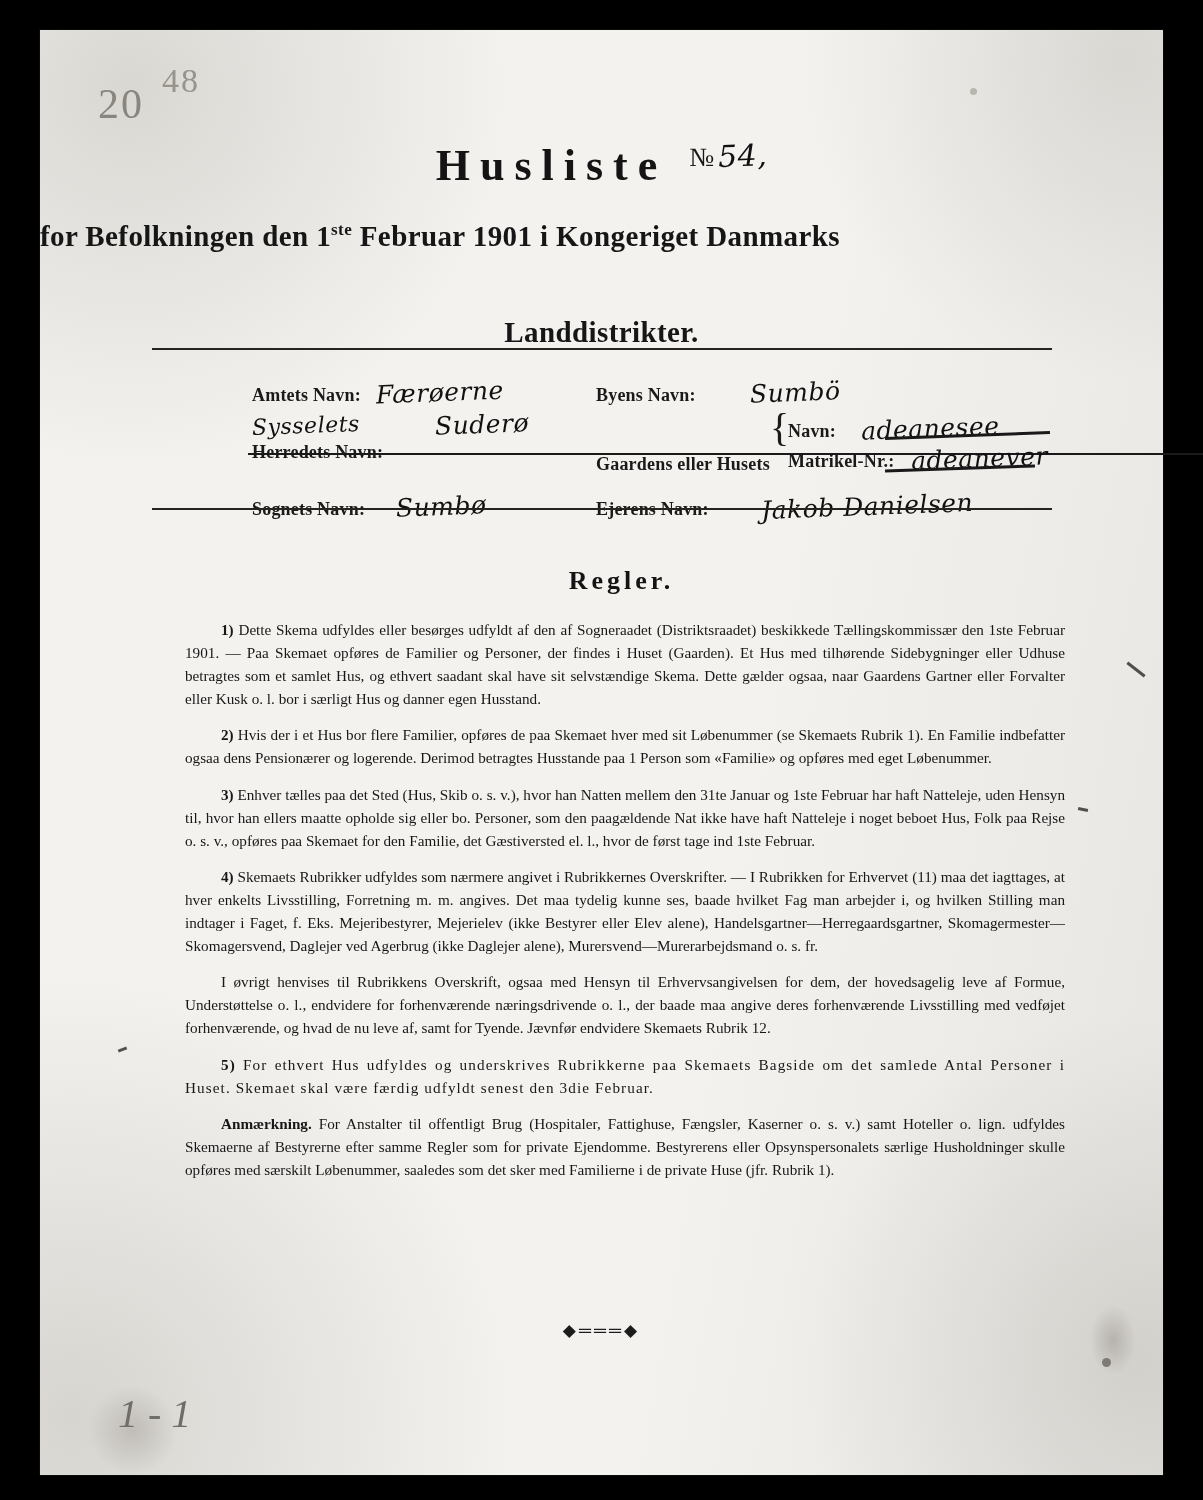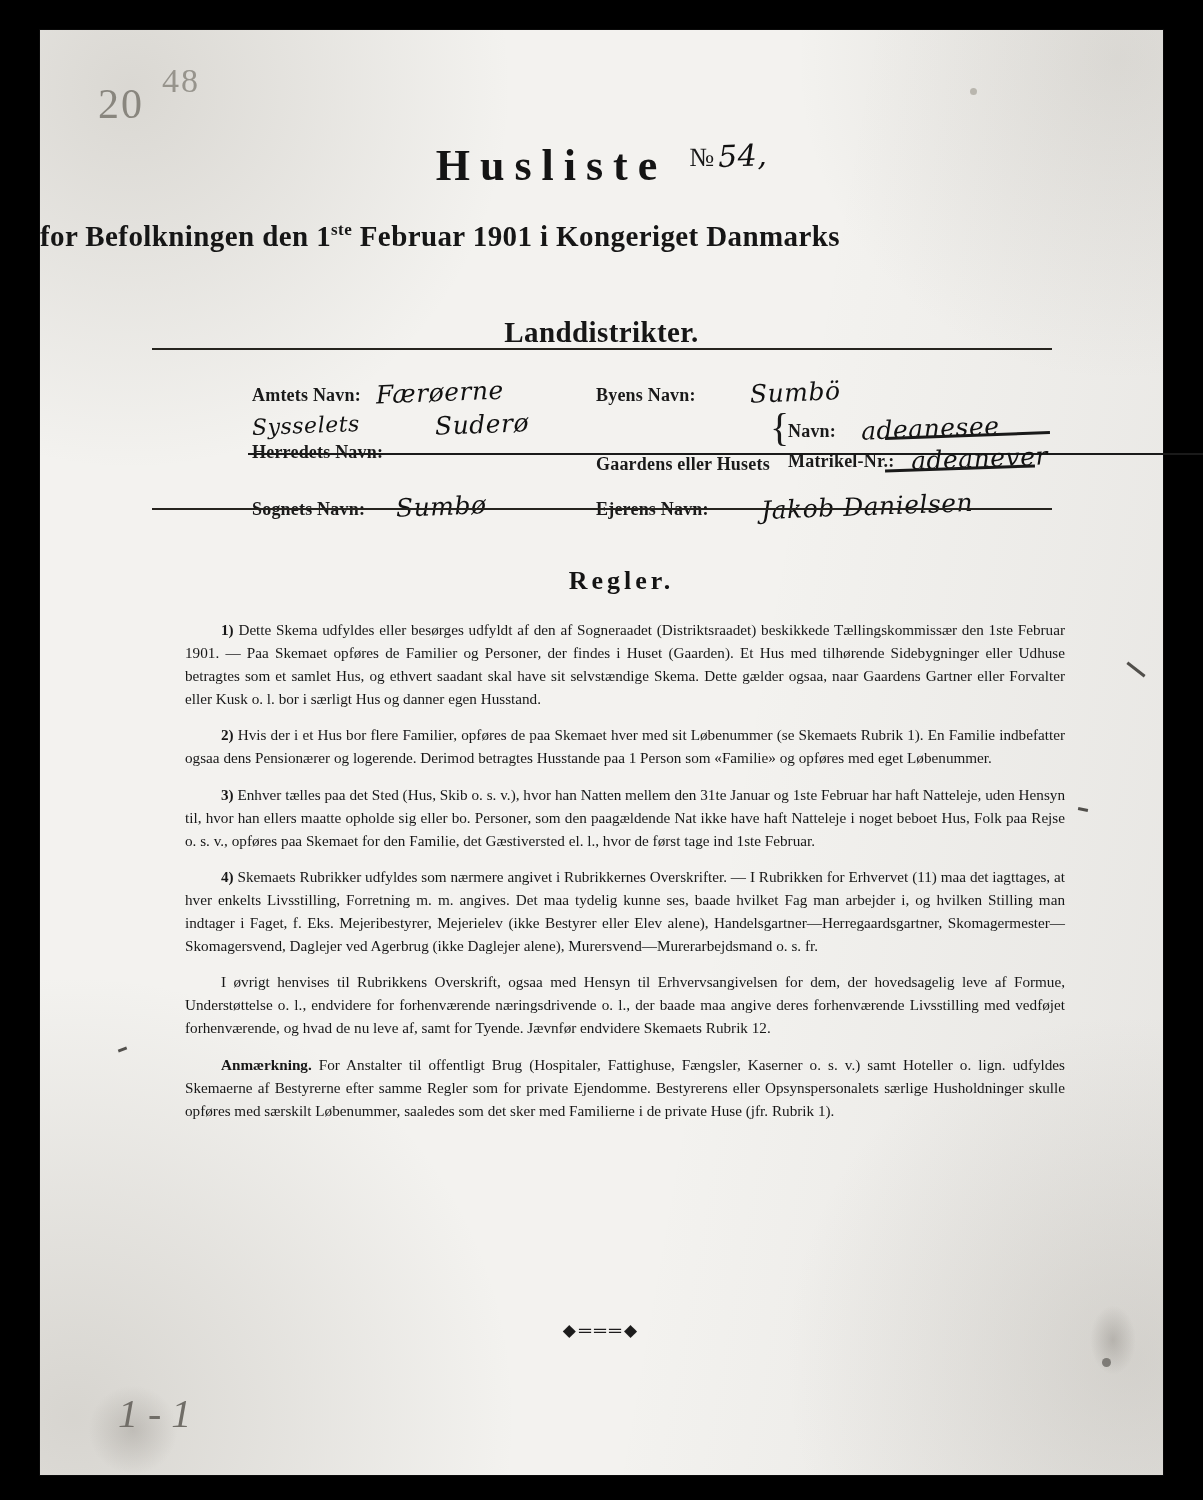--- a/index.html
+++ b/index.html
@@ -289,20 +289,21 @@
     <div class="rule" id="rule-bottom"></div>
 
     <div id="regler-head">Regler.</div>
 
     <div id="rules">
       <p class="ind"><span class="lead">1)</span><span> Dette Skema udfyldes eller besørges udfyldt af den af Sogneraadet (Distriktsraadet) beskikkede Tællingskommissær den 1ste Februar 1901. — Paa Skemaet opføres de Familier og Personer, der findes i Huset (Gaarden). Et Hus med tilhørende Sidebygninger eller Udhuse betragtes som et samlet Hus, og ethvert saadant skal have sit selvstændige Skema. Dette gælder ogsaa, naar Gaardens Gartner eller Forvalter eller Kusk o. l. bor i særligt Hus og danner egen Husstand.</span></p>
       <p class="ind"><span class="lead">2)</span><span> Hvis der i et Hus bor flere Familier, opføres de paa Skemaet hver med sit Løbenummer (se Skemaets Rubrik 1). En Familie indbefatter ogsaa dens Pensionærer og logerende. Derimod betragtes Husstande paa 1 Person som «Familie» og opføres med eget Løbenummer.</span></p>
       <p class="ind"><span class="lead">3)</span><span> Enhver tælles paa det Sted (Hus, Skib o. s. v.), hvor han Natten mellem den 31te Januar og 1ste Februar har haft Natteleje, uden Hensyn til, hvor han ellers maatte opholde sig eller bo. Personer, som den paagældende Nat ikke have haft Natteleje i noget beboet Hus, Folk paa Rejse o. s. v., opføres paa Skemaet for den Familie, det Gæstiversted el. l., hvor de først tage ind 1ste Februar.</span></p>
       <p class="ind"><span class="lead">4)</span><span> Skemaets Rubrikker udfyldes som nærmere angivet i Rubrikkernes Overskrifter. — I Rubrikken for Erhvervet (11) maa det iagttages, at hver enkelts Livsstilling, Forretning m. m. angives. Det maa tydelig kunne ses, baade hvilket Fag man arbejder i, og hvilken Stilling man indtager i Faget, f. Eks. Mejeribestyrer, Mejerielev (ikke Bestyrer eller Elev alene), Handelsgartner—Herregaardsgartner, Skomagermester—Skomagersvend, Daglejer ved Agerbrug (ikke Daglejer alene), Murersvend—Murerarbejdsmand o. s. fr.</span></p>
       <p class="ind"><span>I øvrigt henvises til Rubrikkens Overskrift, ogsaa med Hensyn til Erhvervsangivelsen for dem, der hovedsagelig leve af Formue, Understøttelse o. l., endvidere for forhenværende næringsdrivende o. l., der baade maa angive deres forhenværende Livsstilling med vedføjet forhenværende, og hvad de nu leve af, samt for Tyende. Jævnfør endvidere Skemaets Rubrik 12.</span></p>
+      <p class="ind wide"><span class="lead">5)</span><span> For ethvert Hus udfyldes og underskrives Rubrikkerne paa Skemaets Bagside om det samlede Antal Personer i Huset. Skemaet skal være færdig udfyldt senest den 3die Februar.</span></p>
       <p class="ind"><span class="lead">Anmærkning.</span><span> For Anstalter til offentligt Brug (Hospitaler, Fattighuse, Fængsler, Kaserner o. s. v.) samt Hoteller o. lign. udfyldes Skemaerne af Bestyrerne efter samme Regler som for private Ejendomme. Bestyrerens eller Opsynspersonalets særlige Husholdninger skulle opføres med særskilt Løbenummer, saaledes som det sker med Familierne i de private Huse (jfr. Rubrik 1).</span></p>
     </div>
 
     <div id="ornament">◆═══◆</div>
 
     <div class="stray" id="stray1"></div>
     <div class="stray" id="stray2"></div>
     <div class="stray" id="stray3"></div>
     <div class="stray" id="stray4"></div>
     <div id="smudge1"></div>

